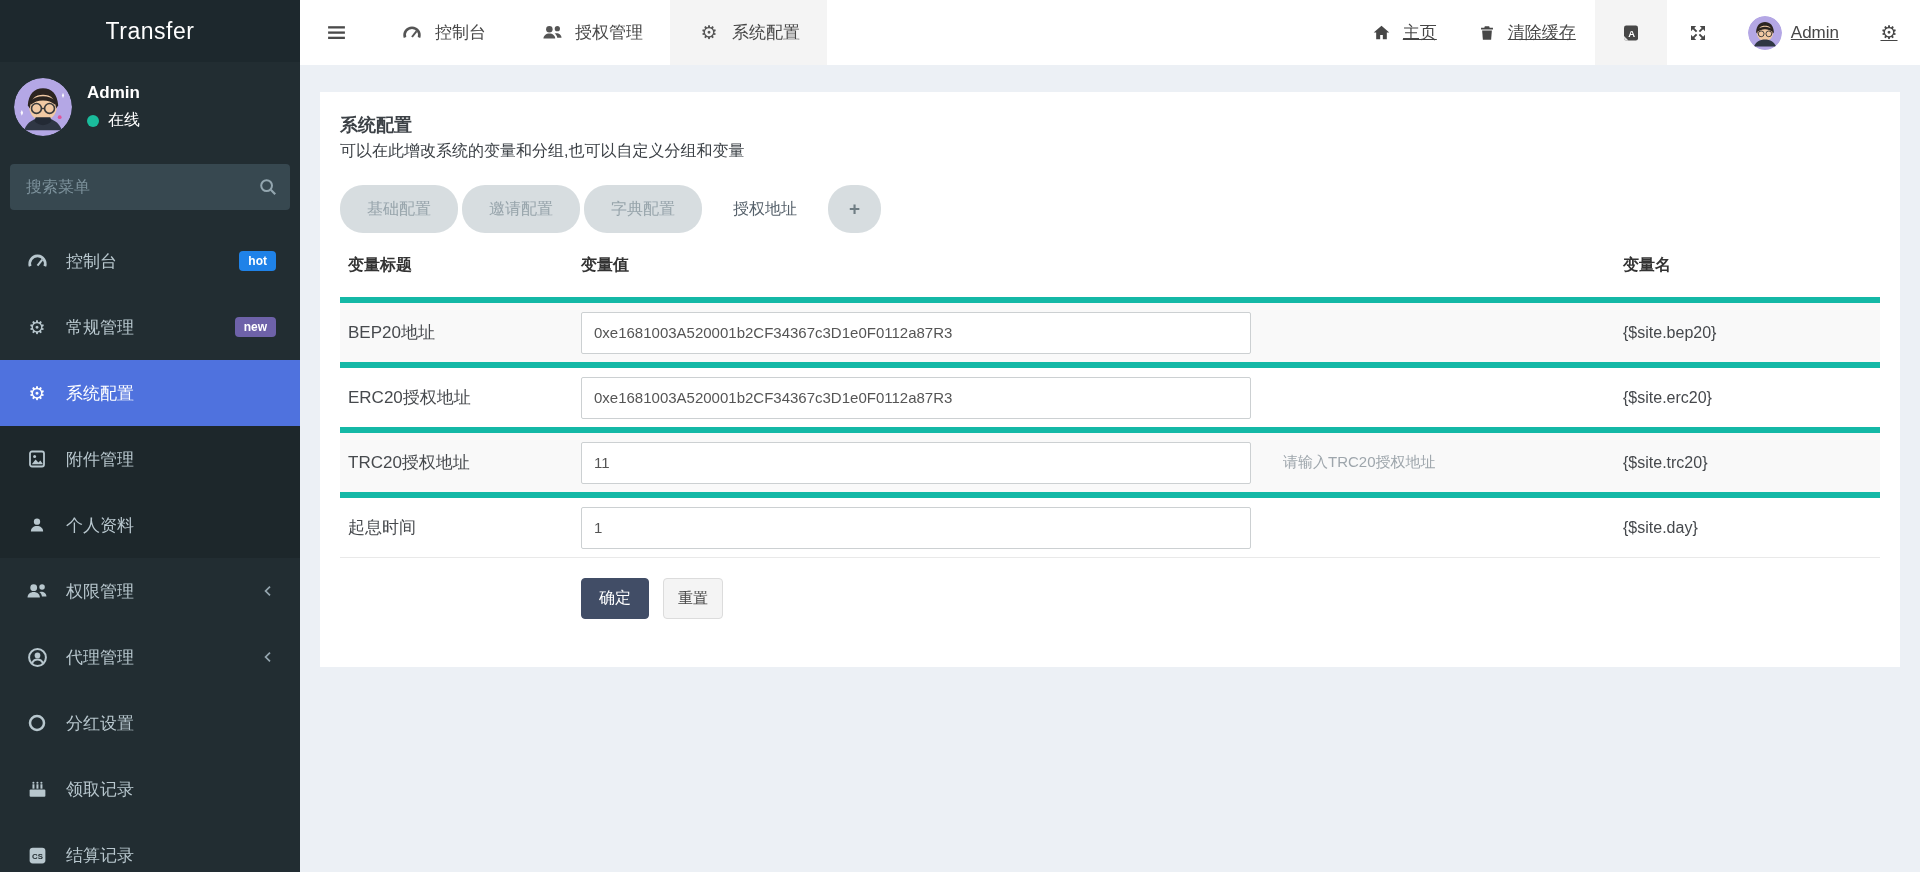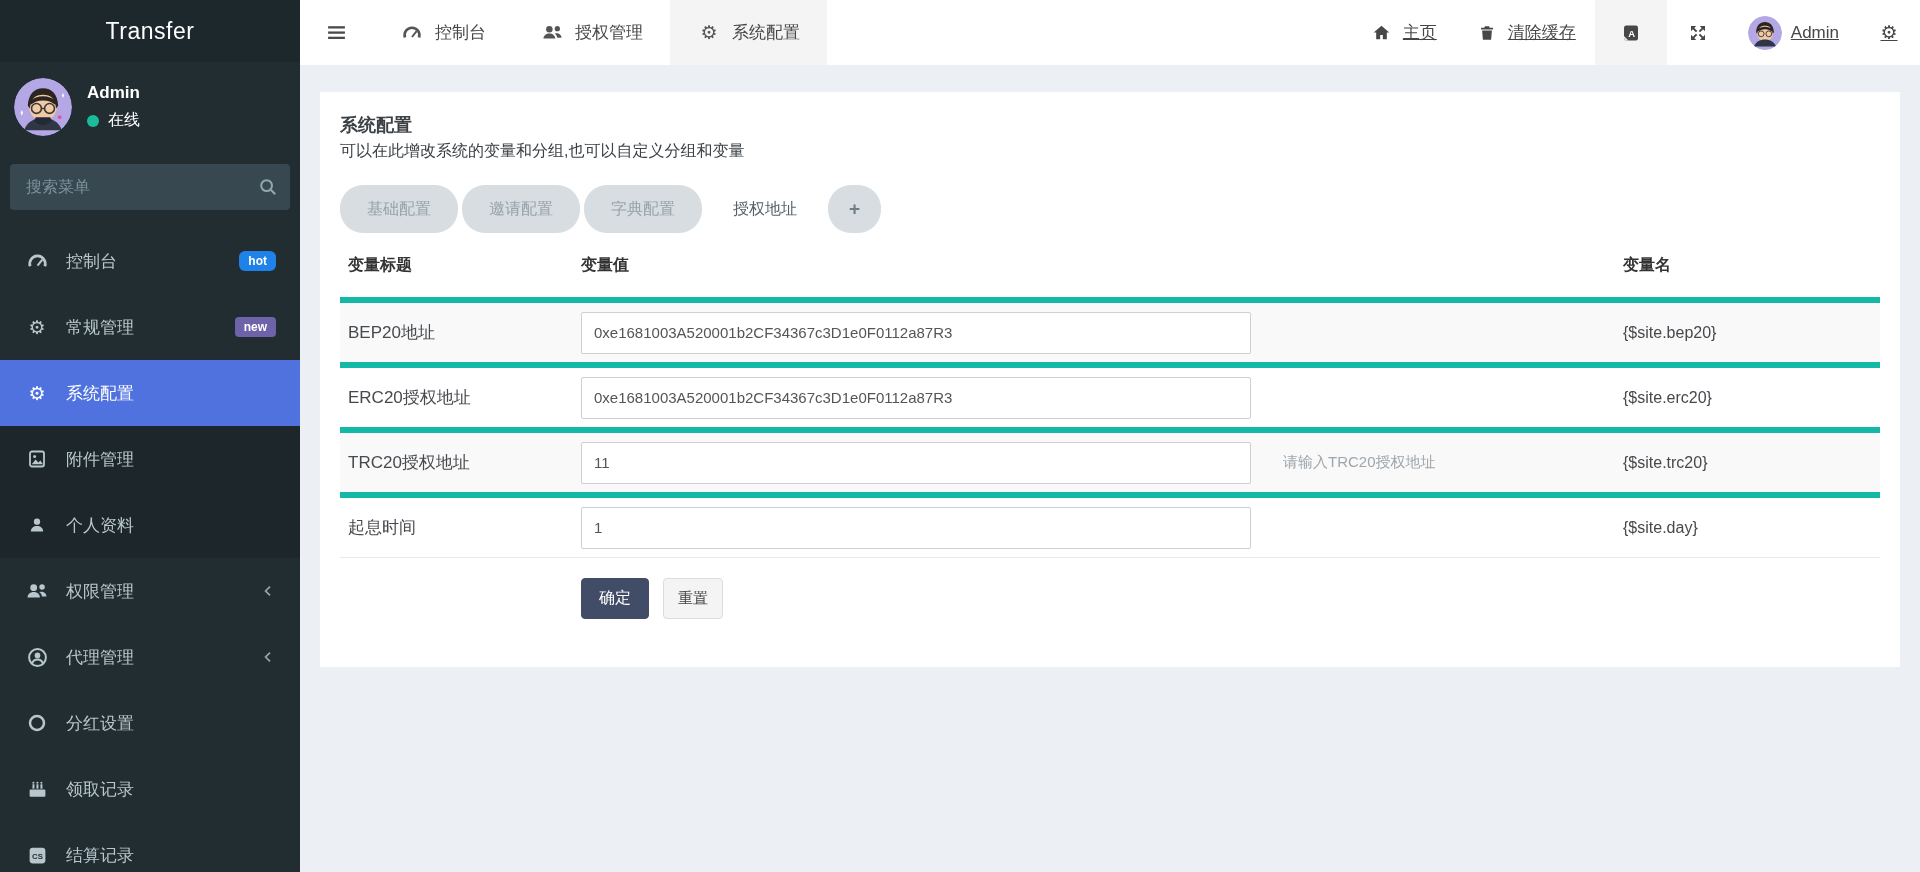--- a/index.html
+++ b/index.html
@@ -26,21 +26,21 @@
                   font-family:inherit; }
   .search-input::placeholder { color:#7c919b; }
   .search-btn { position:absolute; right:12px; top:13px; color:#93a6af; background:none; border:none; padding:0; cursor:pointer; }
   .menu { margin:18px 0 0; padding:0; list-style:none; }
   .menu-item { height:66px; display:flex; align-items:center; gap:17px; padding:0 24px 0 25px;
                color:#b8c7ce; font-size:17px; cursor:pointer; }
   .mi-icon { width:24px; display:flex; justify-content:center; align-items:center; }
   .submenu-block { background:#1d272b; }
   .menu-item.active { background:#4f72de; color:#fff; }
   .badge { margin-left:auto; font-size:12px; font-weight:bold; color:#fff; padding:3px 9px; border-radius:4px; line-height:14px; }
-  .badge-hot { background:#1f82e8;border-radius:6px; }
+  .badge-hot { background:#1f82e8; }
   .badge-new { background:#6e62a9; }
   .chev { margin-left:auto; color:#94a5ae; }
   .gear-glyph { font-size:19px; line-height:1; }
 
   
   .topbar { position:absolute; left:300px; top:0; right:0; height:65px; background:#fff;
             display:flex; align-items:stretch; z-index:9; }
   .hamburger { display:flex; align-items:center; padding:0 26px; color:#4a4a4a; cursor:pointer; background:none; border:none; }
   .nav-tab { display:flex; align-items:center; gap:11px; padding:0 27px; font-size:17px; color:#474747; cursor:pointer; }
   .nav-tab.active { background:#f4f4f4; }

